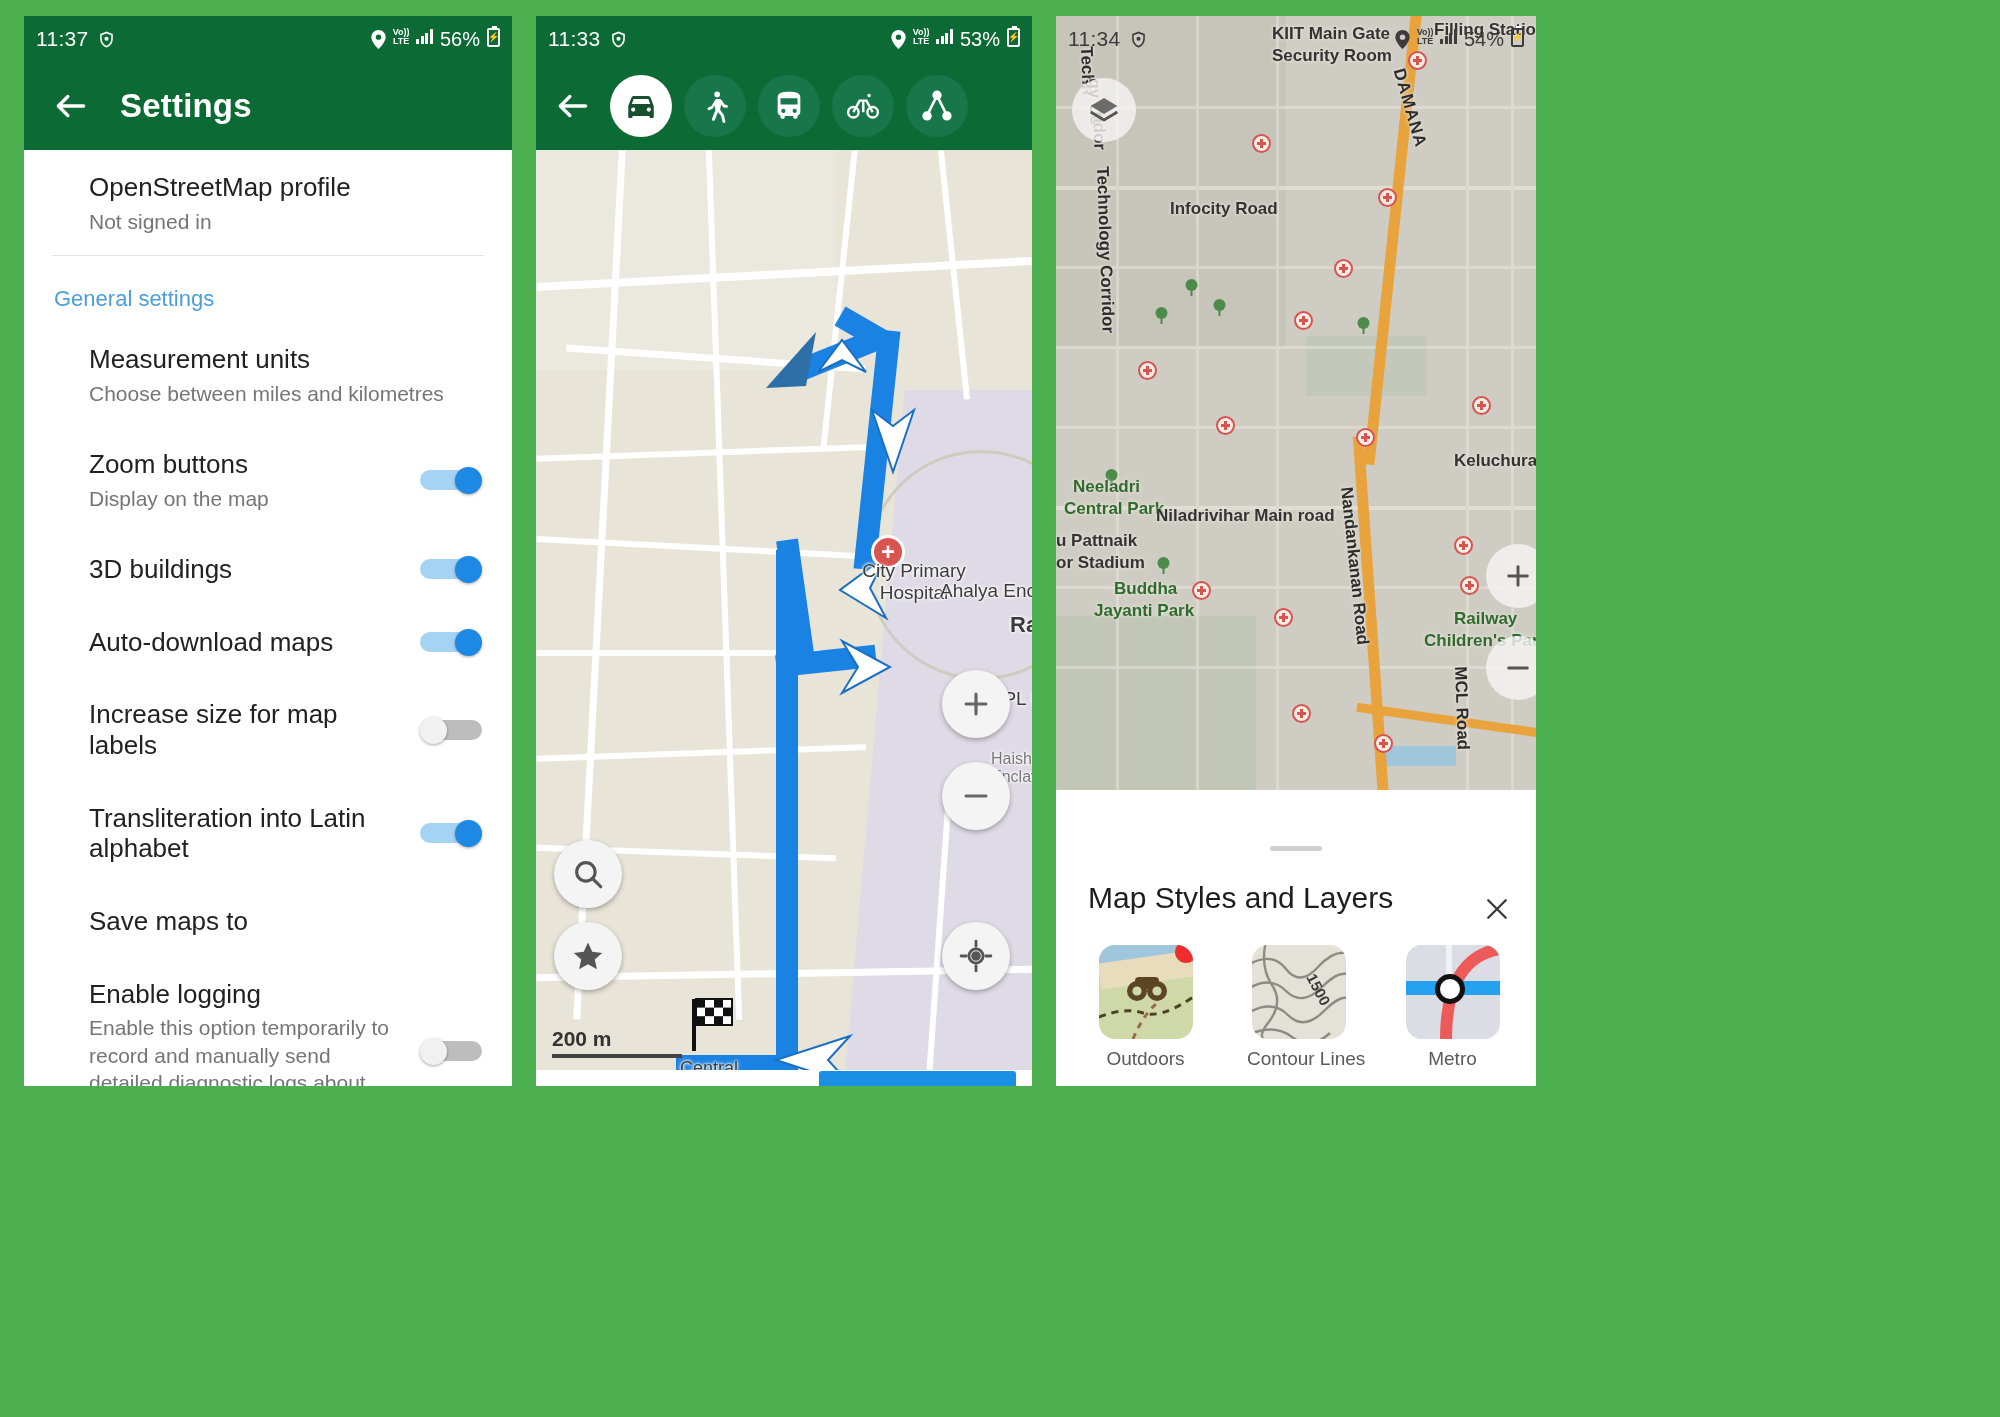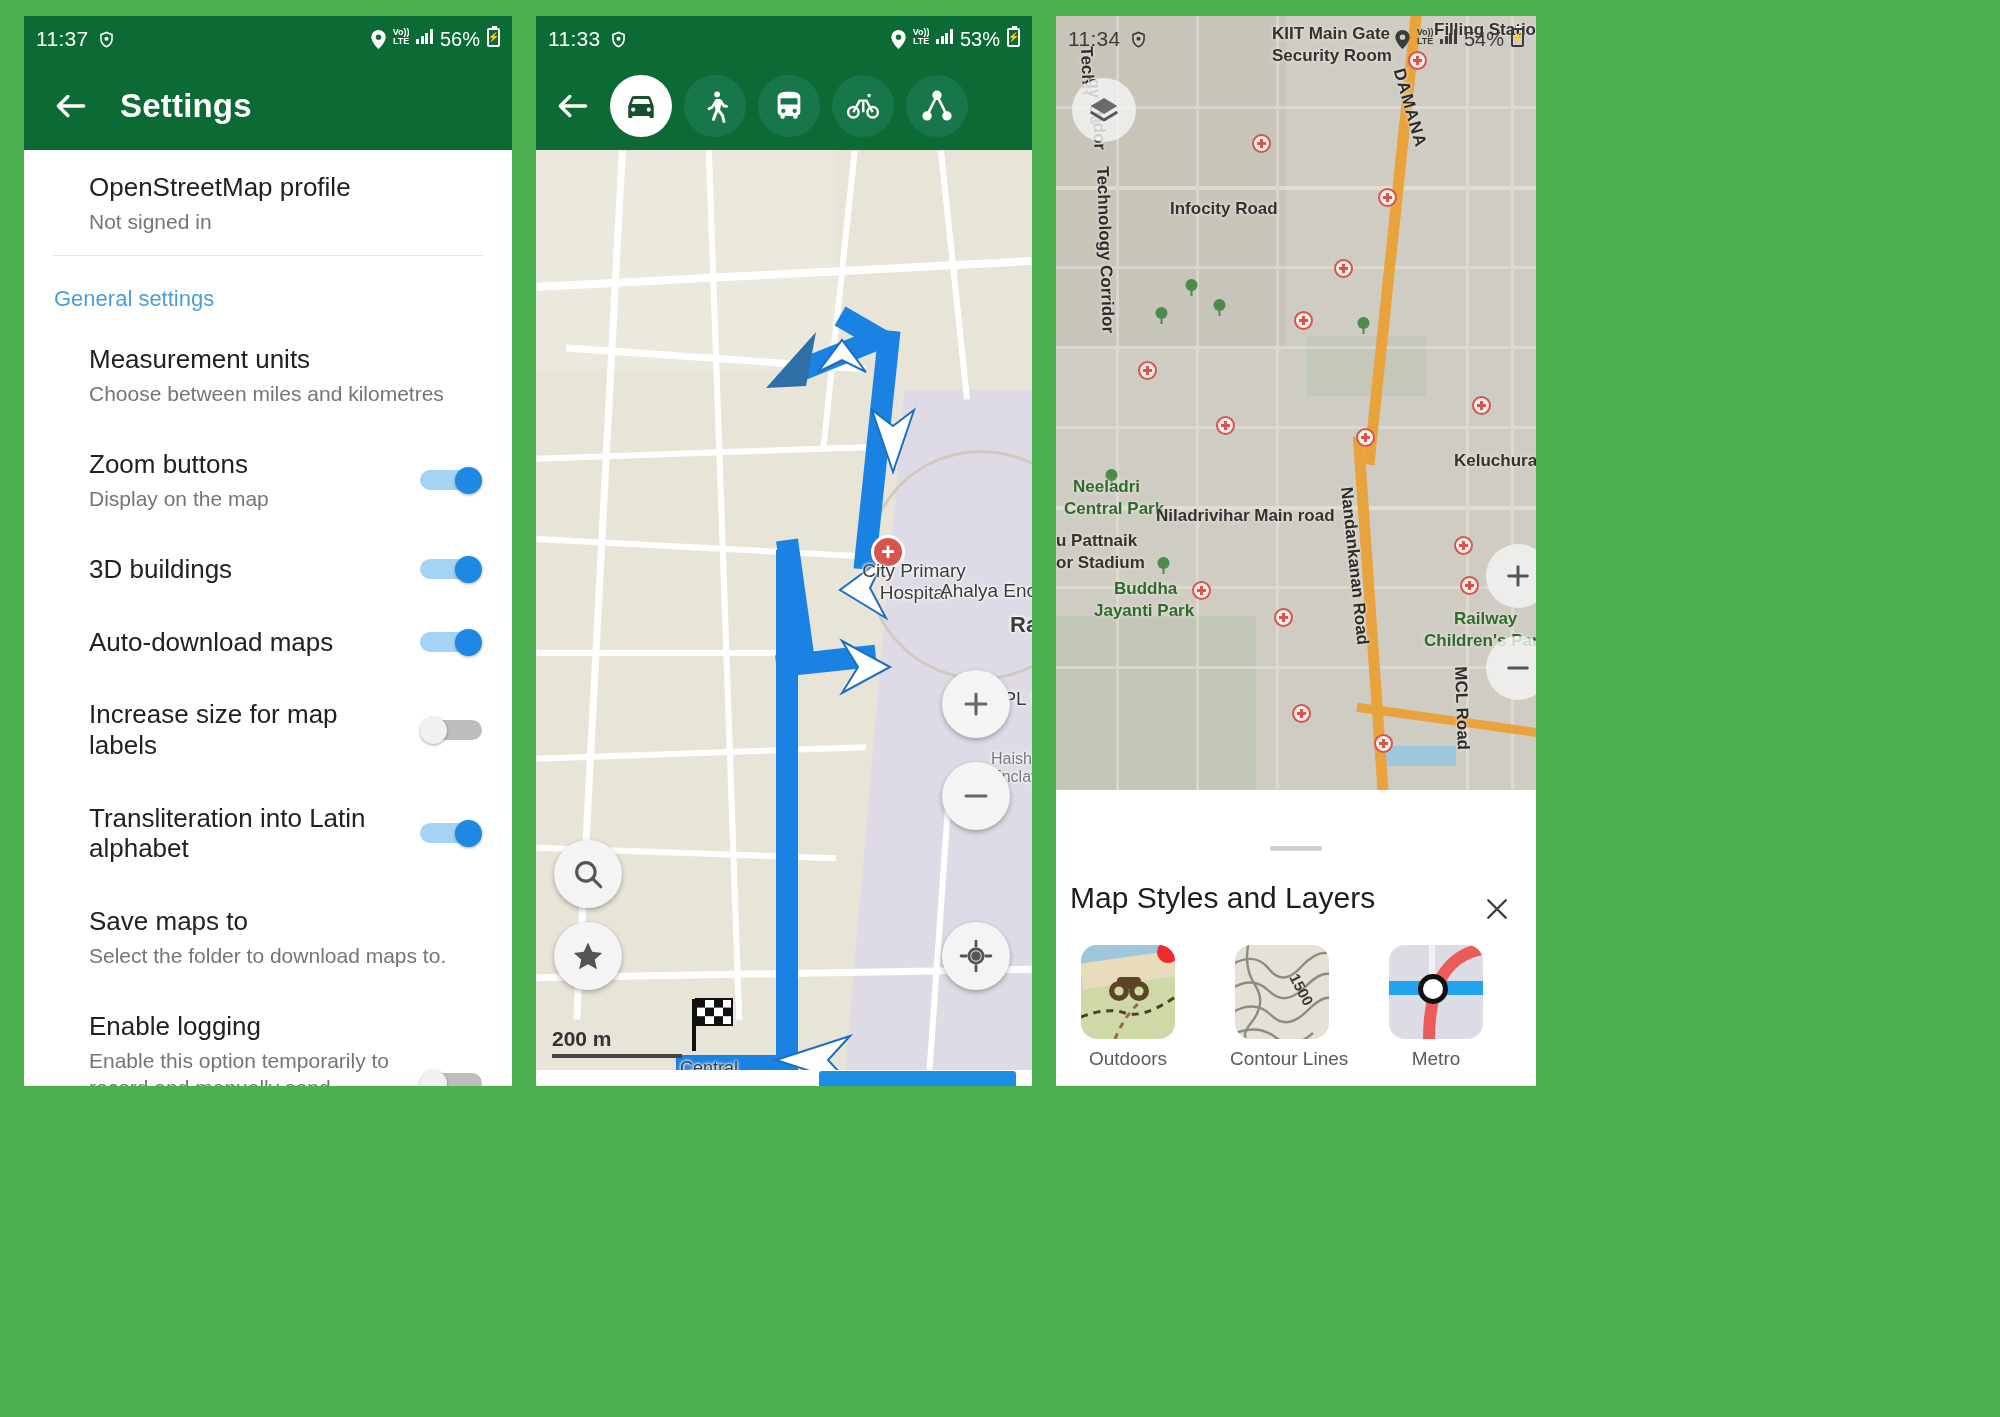--- a/index.html
+++ b/index.html
@@ -69,21 +69,21 @@
   .scalebar{position:absolute;left:16px;bottom:12px;color:#333;font-size:21px;font-weight:bold;}
   .scalebar .line{height:4px;background:#444;margin-top:3px;width:130px;}
   .poi-h{position:absolute;width:34px;height:34px;border-radius:50%;background:#d9534f;border:3px solid #fff;display:flex;align-items:center;justify-content:center;color:#fff;font-size:24px;font-weight:bold;line-height:1;}
   .maplbl{position:absolute;font-size:19px;color:#3b3b3b;text-shadow:0 0 4px #fff,0 0 3px #fff,0 0 2px #fff;white-space:nowrap;}
   .bottombar{height:62px;background:#fff;display:flex;align-items:center;padding:0 16px;gap:14px;position:relative;}
   .eta{font-size:27px;font-weight:bold;color:#1d1d1d;}
   .startbtn{margin-left:auto;background:#1a8fe3;color:#fff;font-size:25px;font-weight:bold;letter-spacing:1.5px;padding:16px 54px;border:none;border-radius:3px;}
 
   
   .map3{position:relative;width:100%;height:774px;background:#cfcbc2;overflow:hidden;}
-  .sheet{position:absolute;left:0;right:0;bottom:0;height:250px;background:#fff;border-radius:16px 16px 0 0;padding:0 14px;}
+  .sheet{position:absolute;left:0;right:0;bottom:0;height:250px;background:#fff;border-radius:16px 16px 0 0;padding:0 32px;}
   .grabber{width:52px;height:5px;border-radius:3px;background:#cfcfcf;margin:10px auto 0 auto;}
   .sheet h2{font-size:30px;color:#1d1d1d;margin-top:30px;font-weight:normal;}
   .closex{position:absolute;right:24px;top:58px;width:30px;height:30px;}
   .layers{display:flex;gap:50px;margin-top:30px;justify-content:flex-start;padding-left:6px;}
   .layer{width:104px;text-align:center;}
   .layer .thumb{width:94px;height:94px;border-radius:16px;margin:0 auto;position:relative;overflow:hidden;}
   .layer .cap{font-size:19px;color:#5a5a5a;margin-top:9px;white-space:nowrap;}
   .dot-new{position:absolute;top:-4px;right:-4px;width:22px;height:22px;border-radius:50%;background:#f02d2d;}
   .m3lbl{position:absolute;font-size:17px;color:#333;text-shadow:0 0 4px #e5e2da,0 0 3px #e5e2da;white-space:nowrap;}
   .m3road{position:absolute;font-size:17px;color:#2d2d2d;font-weight:600;white-space:nowrap;text-shadow:0 0 4px #e5e2da,0 0 3px #e5e2da;}
@@ -205,21 +205,20 @@
           </div>
         <span class="sw on">
             <i class="track"></i>
             <i class="knob"></i>
           </span>
       </div>
 
       <div class="srow">
         <div class="txt">
           <div class="t1">Save maps to</div>
-          <div class="t2">Select the folder to download maps to.</div>
         </div>
       </div>
 
       <div class="srow">
         <div class="txt">
           <div class="t1">Enable logging</div>
           <div class="t2">Enable this option temporarily to record and manually send detailed diagnostic logs about your issue to us using "Report a</div>
         </div>
         <span class="sw off">
             <i class="track"></i>

